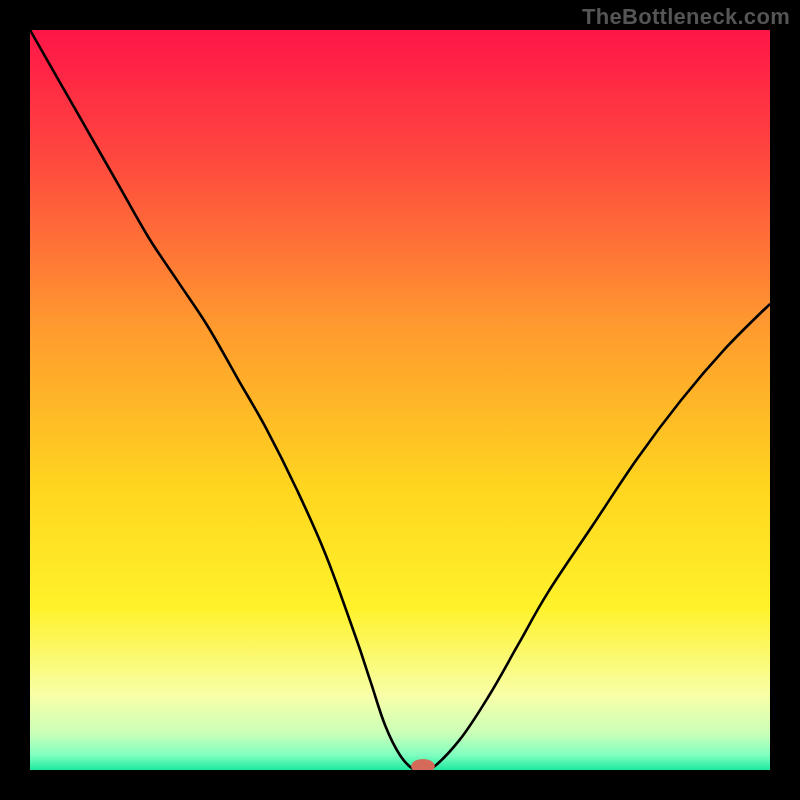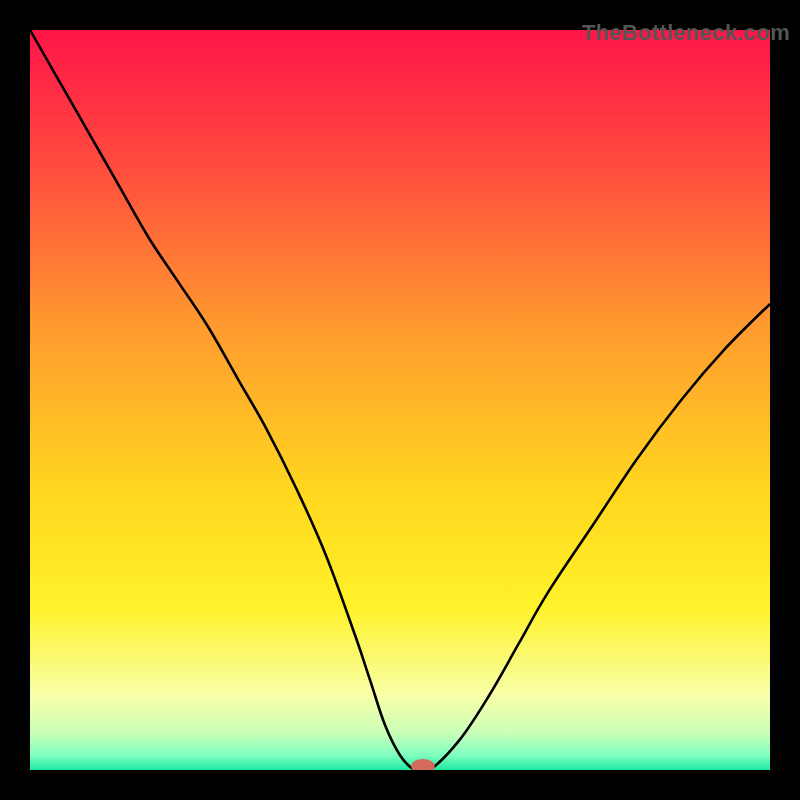--- a/index.html
+++ b/index.html
@@ -19,21 +19,20 @@
   }
   .attribution {
     position: absolute;
     top: 4px;
     right: 10px;
     color: #555;
     font-size: 22px;
     font-weight: 600;
     letter-spacing: 0.3px;
     z-index: 10;
-    margin-top: 16px;
   }
   .plot-wrap {
     position: absolute;
     left: 30px;
     right: 30px;
     top: 30px;
     bottom: 30px;
   }
   svg.plot {
     width: 100%;

